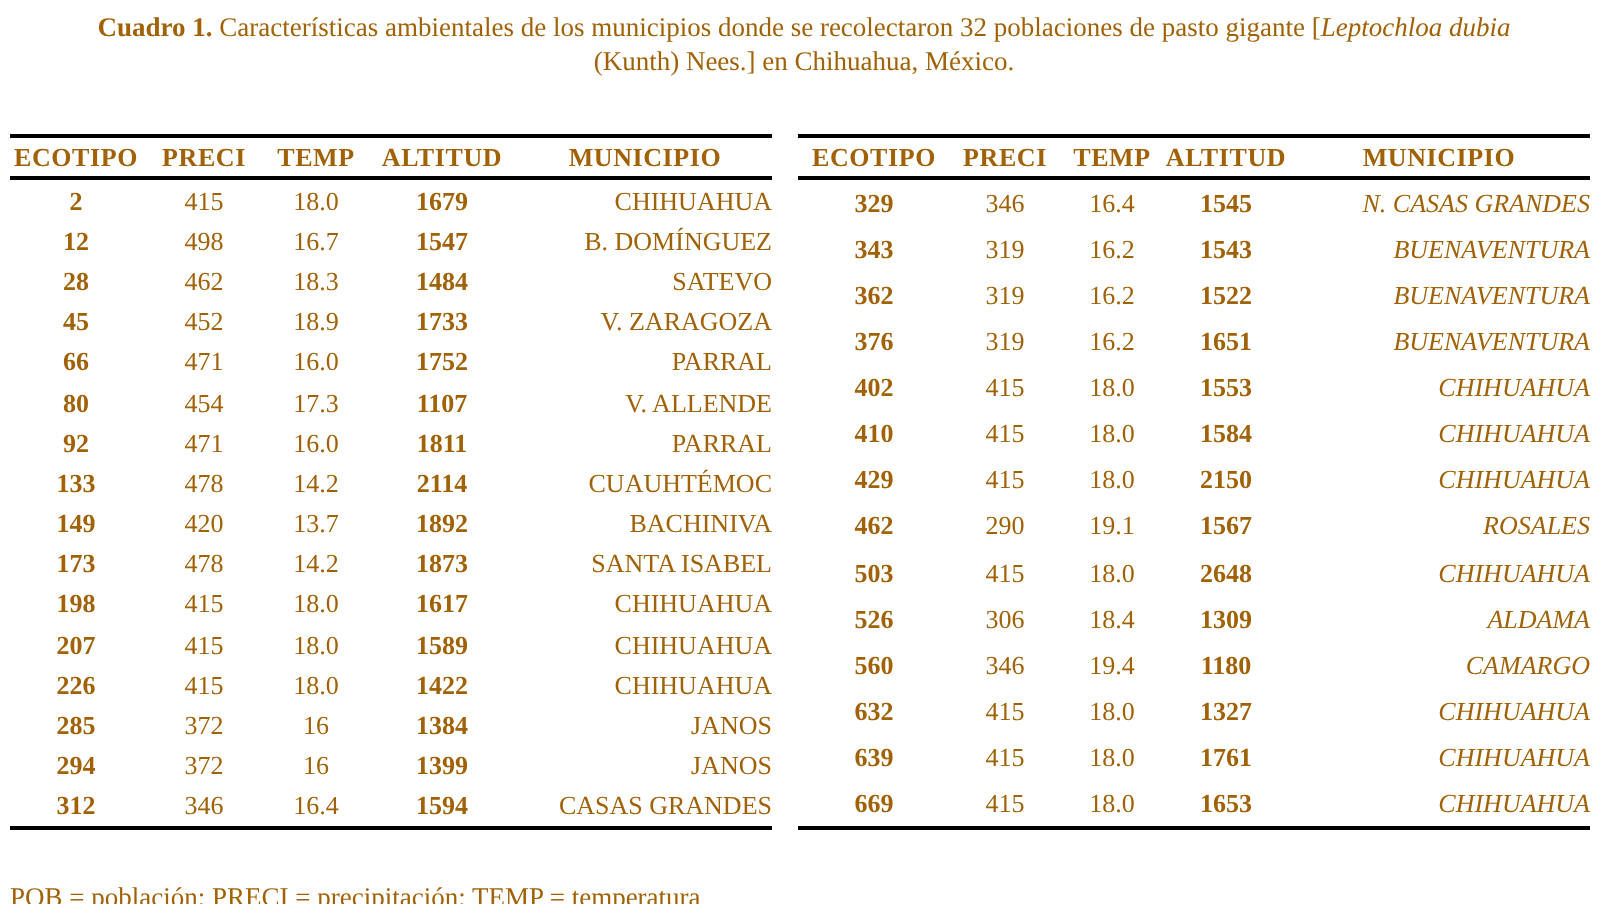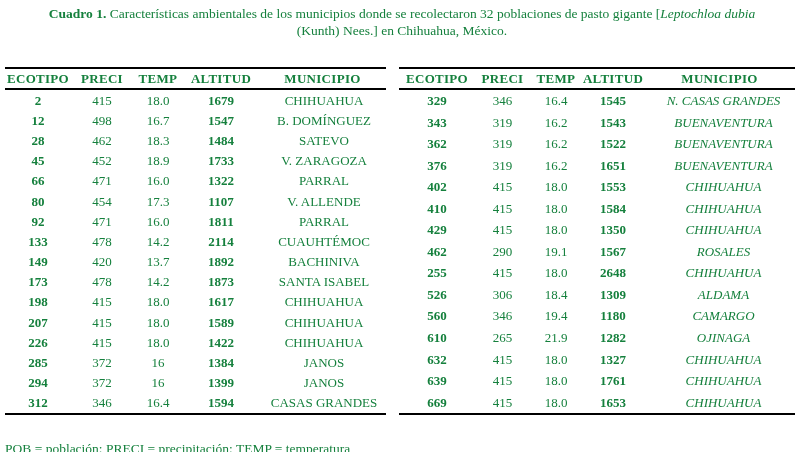--- a/index.html
+++ b/index.html
@@ -1,18 +1,18 @@
 <!DOCTYPE html>
 <html><head>
 <meta charset="utf-8">
 <style>
   html, body { margin: 0; padding: 0; background: #ffffff; }
   .page {
     width: 804px; height: 452px; background: #ffffff;
-    color: #15803d; font-family: "Liberation Serif", "DejaVu Serif", serif;
+    color: #a16207; font-family: "Liberation Serif", "DejaVu Serif", serif;
     box-sizing: border-box; overflow: hidden; position: relative;
   }
   .caption {
     margin: 0; padding-top: 5px;
     text-align: center; font-size: 13.5px; line-height: 17px;
   }
   .caption .cap-line { display: block; }
   .caption b { font-weight: bold; }
   .caption i { font-style: italic; }
   .tables-wrap {
@@ -28,21 +28,21 @@
   .dtable th {
     padding: 0; height: 19px; font-size: 13px; font-weight: bold;
     text-align: center; letter-spacing: 0.3px; border-bottom: 2px solid #000;
     overflow: hidden; white-space: nowrap;
   }
   .dtable td {
     padding: 0; height: 20.2px; font-size: 13px; line-height: 1;
     text-align: center; overflow: hidden; white-space: nowrap;
   }
   .dtable td.c0, .dtable td.c3 { font-weight: bold; }
-  .dtable td.c4 { text-align: center; padding-left: 3px; }
+  .dtable td.c4 { text-align: right; padding-left: 3px; }
   table.t1 td.c4 { padding-left: 8px; font-style: italic; }
   .footnote {
     margin: 13px 0 0; padding-left: 5px; font-size: 13.5px;
   }
 </style>
 </head>
 <body>
 
 <div class="page">
 
@@ -95,21 +95,21 @@
             <td class="c0">45</td>
             <td class="c1">452</td>
             <td class="c2">18.9</td>
             <td class="c3">1733</td>
             <td class="c4">V. ZARAGOZA</td>
           </tr>
           <tr>
             <td class="c0">66</td>
             <td class="c1">471</td>
             <td class="c2">16.0</td>
-            <td class="c3">1322</td>
+            <td class="c3">1752</td>
             <td class="c4">PARRAL</td>
           </tr>
           <tr>
             <td class="c0">80</td>
             <td class="c1">454</td>
             <td class="c2">17.3</td>
             <td class="c3">1107</td>
             <td class="c4">V. ALLENDE</td>
           </tr>
           <tr>
@@ -241,59 +241,52 @@
             <td class="c0">410</td>
             <td class="c1">415</td>
             <td class="c2">18.0</td>
             <td class="c3">1584</td>
             <td class="c4">CHIHUAHUA</td>
           </tr>
           <tr>
             <td class="c0">429</td>
             <td class="c1">415</td>
             <td class="c2">18.0</td>
-            <td class="c3">1350</td>
+            <td class="c3">2150</td>
             <td class="c4">CHIHUAHUA</td>
           </tr>
           <tr>
             <td class="c0">462</td>
             <td class="c1">290</td>
             <td class="c2">19.1</td>
             <td class="c3">1567</td>
             <td class="c4">ROSALES</td>
           </tr>
           <tr>
-            <td class="c0">255</td>
+            <td class="c0">503</td>
             <td class="c1">415</td>
             <td class="c2">18.0</td>
             <td class="c3">2648</td>
             <td class="c4">CHIHUAHUA</td>
           </tr>
           <tr>
             <td class="c0">526</td>
             <td class="c1">306</td>
             <td class="c2">18.4</td>
             <td class="c3">1309</td>
             <td class="c4">ALDAMA</td>
           </tr>
           <tr>
             <td class="c0">560</td>
             <td class="c1">346</td>
             <td class="c2">19.4</td>
             <td class="c3">1180</td>
             <td class="c4">CAMARGO</td>
           </tr>
           <tr>
-            <td class="c0">610</td>
-            <td class="c1">265</td>
-            <td class="c2">21.9</td>
-            <td class="c3">1282</td>
-            <td class="c4">OJINAGA</td>
-          </tr>
-          <tr>
             <td class="c0">632</td>
             <td class="c1">415</td>
             <td class="c2">18.0</td>
             <td class="c3">1327</td>
             <td class="c4">CHIHUAHUA</td>
           </tr>
           <tr>
             <td class="c0">639</td>
             <td class="c1">415</td>
             <td class="c2">18.0</td>

